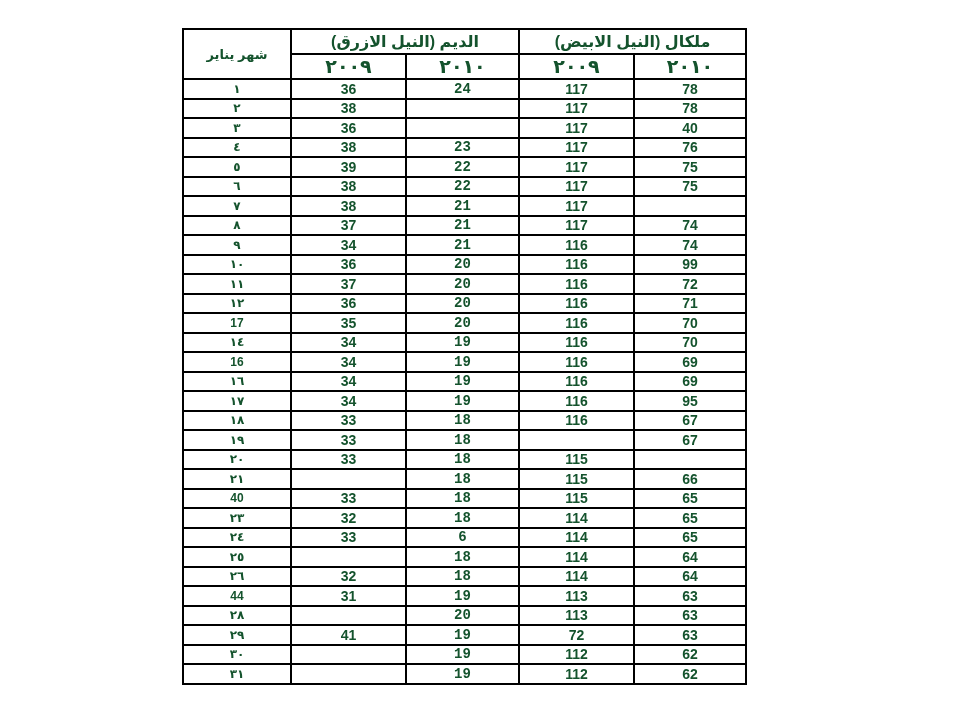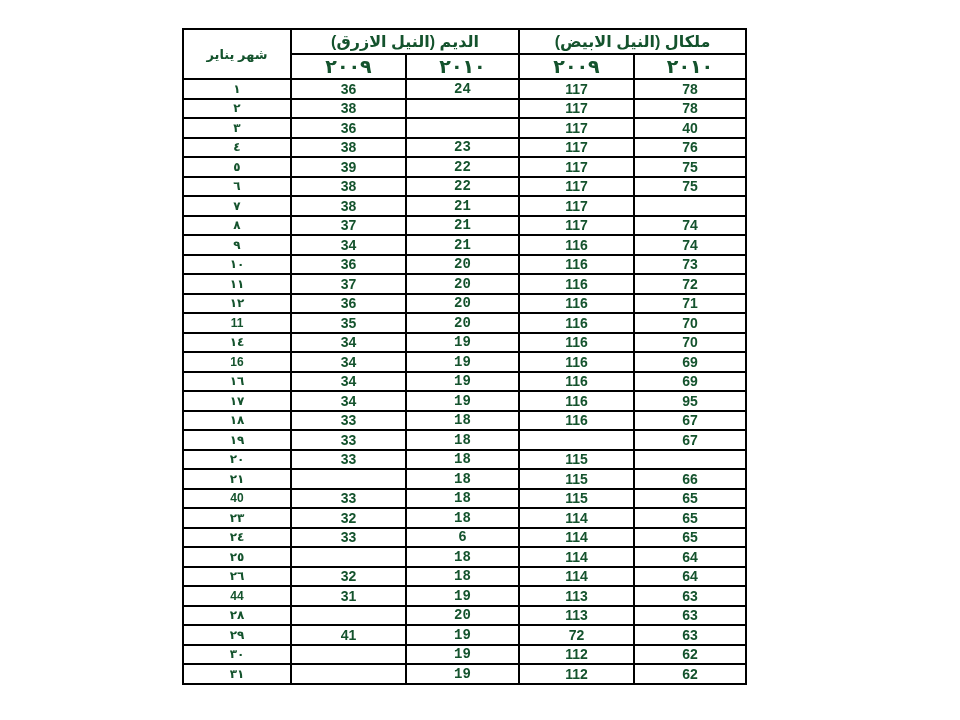--- a/index.html
+++ b/index.html
@@ -158,38 +158,38 @@
       <td class="num col-d09">34</td>
       <td class="num col-d10">21</td>
       <td class="num col-m09">116</td>
       <td class="num col-m10">74</td>
     </tr>
         <tr>
       <td class="col-day">١٠</td>
       <td class="num col-d09">36</td>
       <td class="num col-d10">20</td>
       <td class="num col-m09">116</td>
-      <td class="num col-m10">73</td>
+      <td class="num col-m10">99</td>
     </tr>
         <tr>
       <td class="col-day">١١</td>
       <td class="num col-d09">37</td>
       <td class="num col-d10">20</td>
       <td class="num col-m09">116</td>
       <td class="num col-m10">72</td>
     </tr>
         <tr>
       <td class="col-day">١٢</td>
       <td class="num col-d09">36</td>
       <td class="num col-d10">20</td>
       <td class="num col-m09">116</td>
       <td class="num col-m10">71</td>
     </tr>
         <tr>
-      <td class="col-day">11</td>
+      <td class="col-day">17</td>
       <td class="num col-d09">35</td>
       <td class="num col-d10">20</td>
       <td class="num col-m09">116</td>
       <td class="num col-m10">70</td>
     </tr>
         <tr>
       <td class="col-day">١٤</td>
       <td class="num col-d09">34</td>
       <td class="num col-d10">19</td>
       <td class="num col-m09">116</td>

